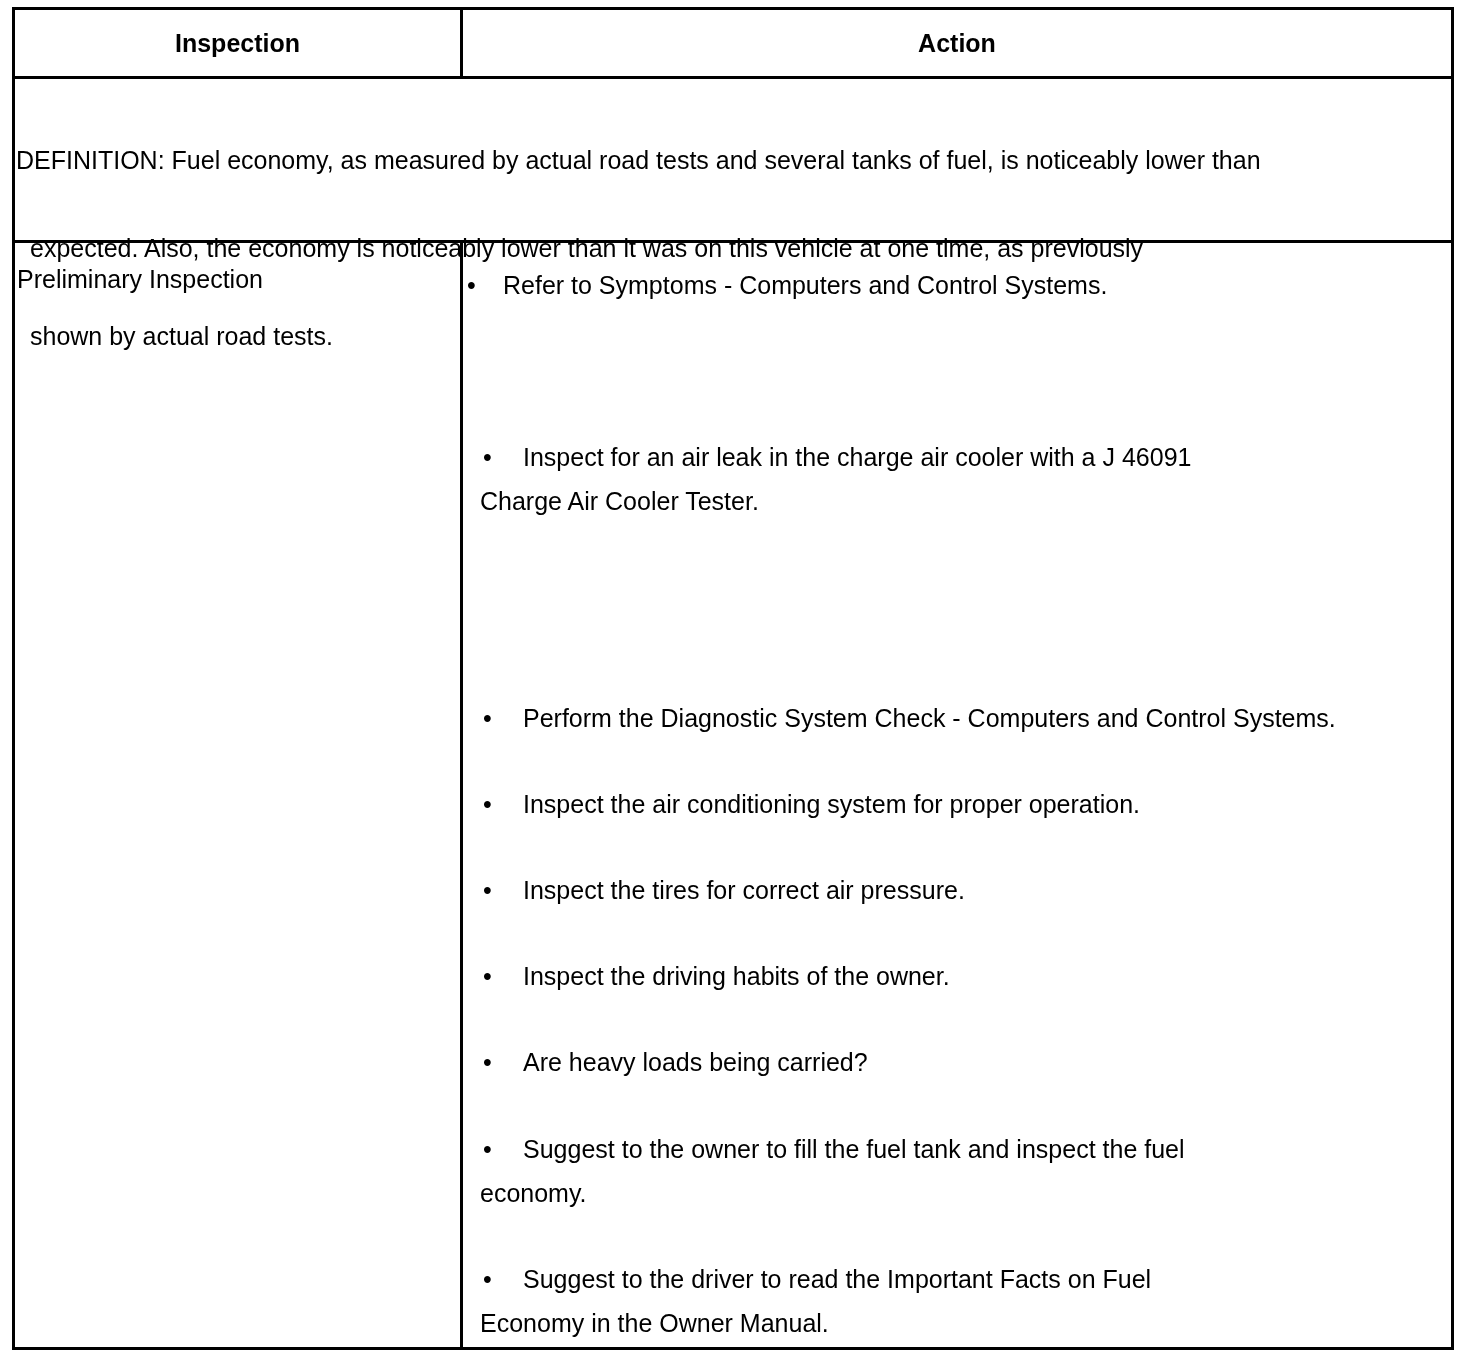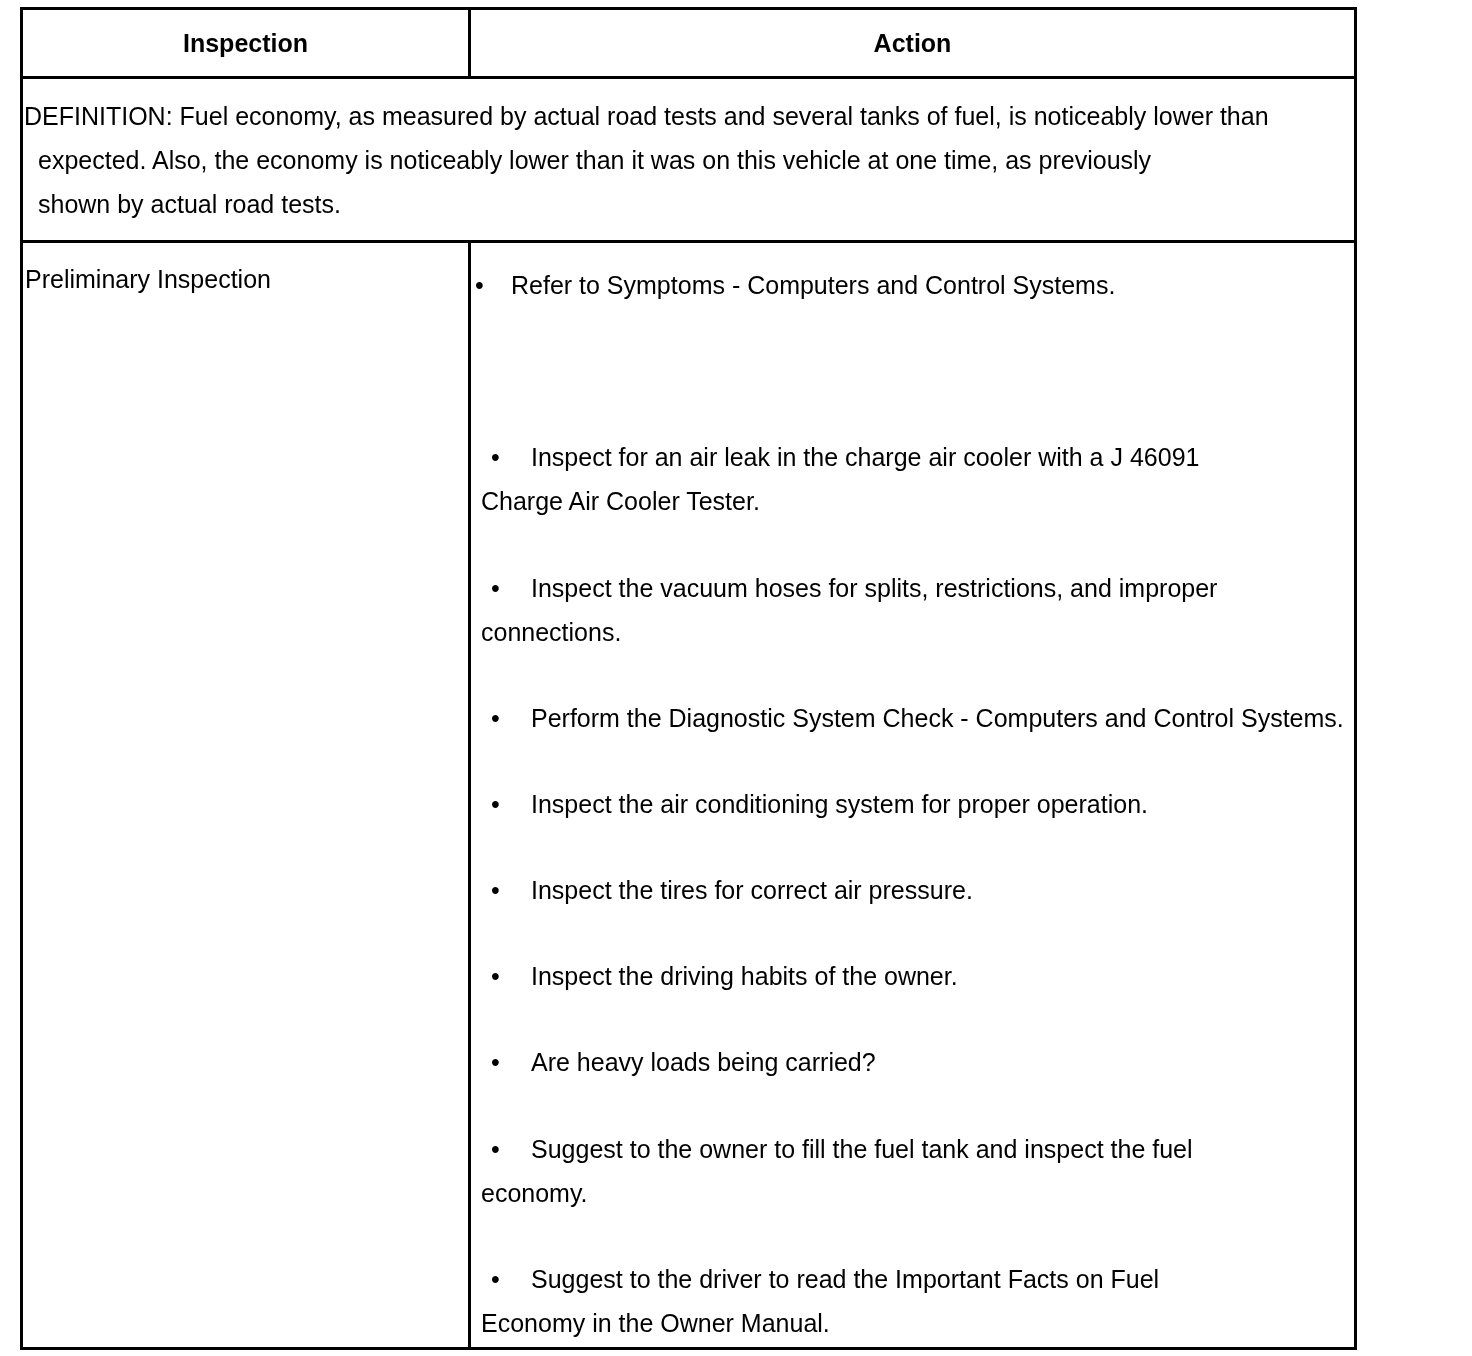--- a/index.html
+++ b/index.html
@@ -10,23 +10,23 @@
       height: 1356px;
       overflow: hidden;
     }
     body {
       font-family: "Liberation Sans", sans-serif;
       color: #000000;
       position: relative;
     }
     .tbl {
       position: absolute;
-      left: 20px;
+      left: 12px;
       top: 7px;
-      width: 1337px;
+      width: 1442px;
       height: 1343px;
       box-sizing: border-box;
       border-top: 3px solid #000;
       border-left: 3px solid #000;
       border-right: 3px solid #000;
       border-bottom: 3px solid #000;
     }
     .row { position: absolute; left: 0; right: 0; box-sizing: border-box; }
     .hdr {
       top: 0;
@@ -47,21 +47,21 @@
     .hdr .c2 { left: 448px; right: 0; }
     .def {
       top: 69px;
       height: 164px;
       border-bottom: 3px solid #000;
       font-size: 25px;
       line-height: 44px;
       padding-top: 15px;
       padding-left: 1px;
     }
-    .def .line { white-space: nowrap; }
+    .def .line { white-space: nowrap; margin-top: 44px; }
     .def .indent { padding-left: 14px; }
     .body {
       top: 233px;
       bottom: 0;
       text-decoration: underline;
     }
     .body .c1 {
       position: absolute;
       left: 0;
       top: 0;
@@ -89,21 +89,21 @@
       white-space: nowrap;
     }
     .action .bullet {
       display: inline-block;
       width: 40px;
       text-align: left;
       padding-left: 20px;
       box-sizing: content-box;
     }
     .action.first .bullet { padding-left: 4px; width: 36px; }
-    .action .cont { padding-left: 10px; }
+    .action .cont { padding-left: 17px; }
   </style>
 </head>
 <body>
 
 <div class="tbl">
 
   <div class="row hdr">
     <div class="cell c1">Inspection</div>
     <div class="cell c2">Action</div>
   </div>
@@ -121,24 +121,20 @@
       <div class="action first" style="top:20px">
         <span class="bullet">•</span><span>Refer to Symptoms - Computers and Control Systems.</span>
       </div>
 
 
       <div class="action" style="top:192px">
         <span class="bullet">•</span><span>Inspect for an air leak in the charge air cooler with a J 46091</span>
         <div class="cont">Charge Air Cooler Tester.</div>
       </div>
 
-      <div class="action" style="top:323px">
-        <span class="bullet">•</span><span>Inspect the vacuum hoses for splits, restrictions, and improper</span>
-        <div class="cont">connections.</div>
-      </div>
 
       <div class="action" style="top:453px">
         <span class="bullet">•</span><span>Perform the Diagnostic System Check - Computers and Control Systems.</span>
       </div>
 
       <div class="action" style="top:539px">
         <span class="bullet">•</span><span>Inspect the air conditioning system for proper operation.</span>
       </div>
 
       <div class="action" style="top:625px">

